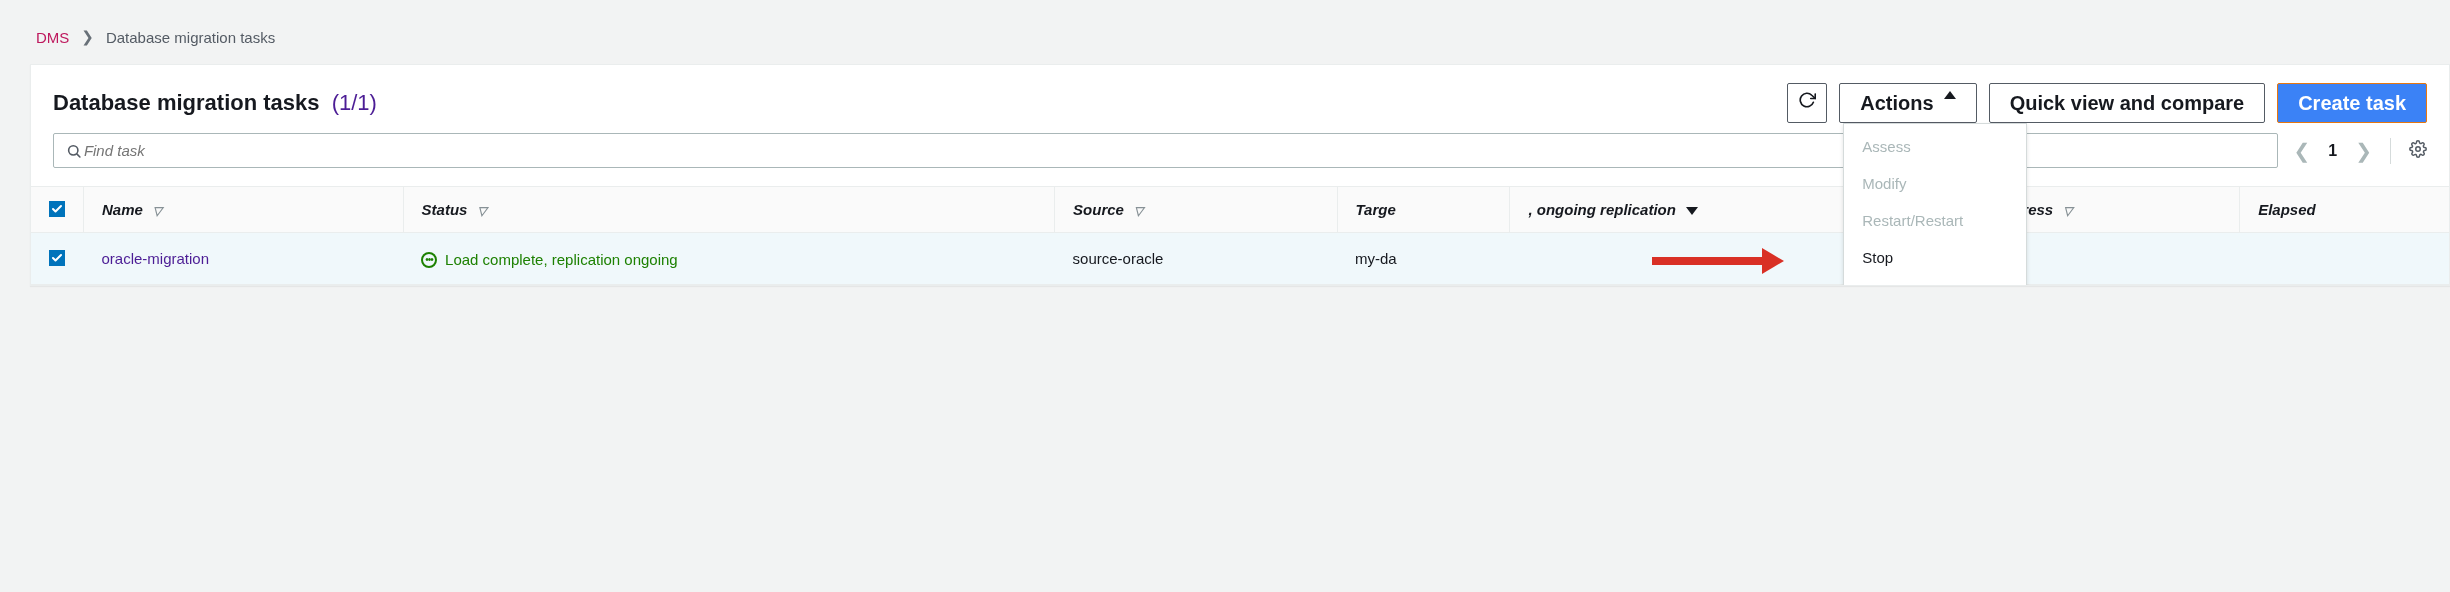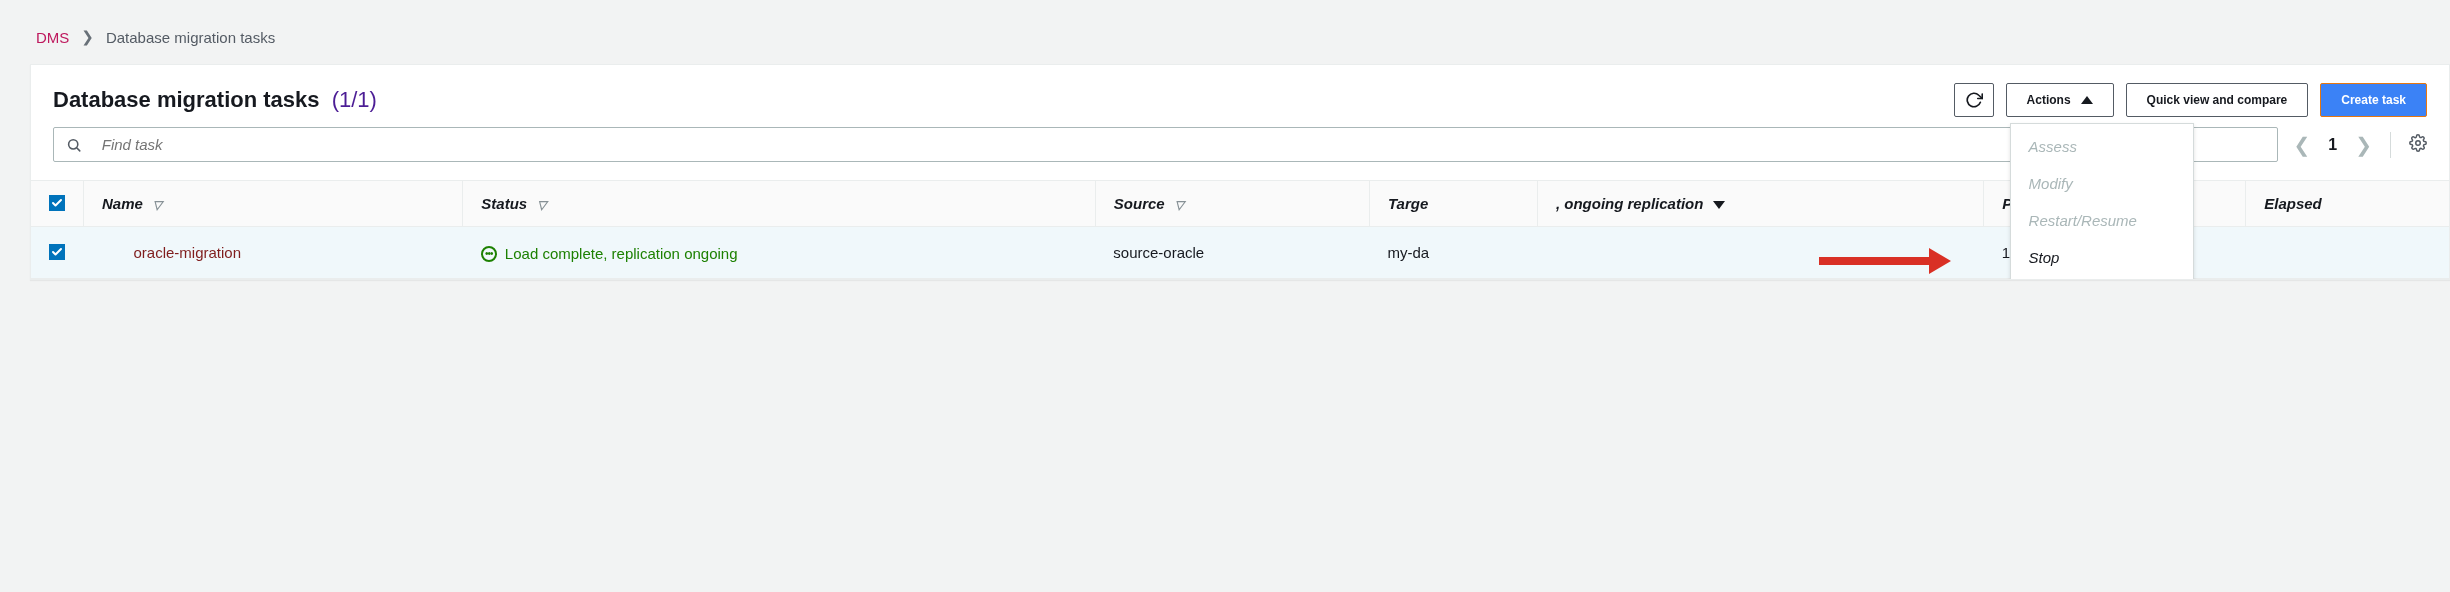--- a/index.html
+++ b/index.html
@@ -47,26 +47,25 @@
     margin-left: auto;
     display: flex;
     gap: 12px;
     position: relative;
   }
   .btn {
     border: 1px solid #545b64;
     background: #fff;
     color: #16191f;
     font-weight: 700;
-    font-size: 12px;
+    font-size: 20px;
     padding: 7px 20px;
     border-radius: 2px;
     cursor: pointer;
     display: inline-flex;
-    align-items: center;
     gap: 10px;
     line-height: 1.2;
   }
   .btn.icon-only { padding: 7px 10px; }
   .btn.primary {
     background: #3b82f6;
     border-color: #e7770f;
     color: #fff;
   }
   .btn .caret-up {
@@ -78,21 +77,20 @@
   .dropdown {
     position: absolute;
     top: 40px;
     left: 56px;
     width: 184px;
     background: #fff;
     border: 1px solid #d5dbdb;
     box-shadow: 0 2px 4px rgba(0,0,0,0.12);
     z-index: 10;
     padding: 4px 0;
-    font-style: italic;
   }
   .dropdown-item {
     padding: 10px 18px;
     font-size: 15px;
     cursor: pointer;
   }
   .dropdown-item.disabled { color: #aab7b8; cursor: default; }
   .dropdown-item.enabled { color: #16191f; }
   .search-row {
     padding: 0 22px 18px 22px;
@@ -100,21 +98,21 @@
     align-items: center;
     gap: 16px;
   }
   .search-box {
     flex: 1;
     display: flex;
     align-items: center;
     border: 1px solid #aab7b8;
     border-radius: 2px;
     padding: 8px 12px;
-    gap: 20px;
+    gap: 2px;
     color: #687078;
   }
   .search-box input {
     border: none;
     outline: none;
     font-size: 15px;
     font-style: italic;
     color: #687078;
     width: 100%;
     background: transparent;
@@ -161,21 +159,21 @@
   .checkbox {
     width: 16px; height: 16px;
     border: 2px solid #0073bb;
     background: #0073bb;
     display: inline-flex;
     align-items: center;
     justify-content: center;
     cursor: pointer;
   }
   .checkbox svg { width: 12px; height: 12px; }
-  .link { color: #7f1d1d; text-decoration: none; margin-left: 32px; }
+  .link { color: #4c1d95; text-decoration: none; }
   .status-ok { color: #1d8102; display: inline-flex; align-items: center; gap: 8px; }
   .status-ok .dot {
     width: 16px; height: 16px; border: 2px solid #1d8102; border-radius: 50%;
     display: inline-flex; align-items: center; justify-content: center;
     font-size: 10px; letter-spacing: -1px;
   }
   .th-divider { border-left: 1px solid #eaeded; }
   .caret-down-solid {
     width: 0; height: 0;
     border-left: 6px solid transparent;
@@ -234,21 +232,21 @@
         <button class="btn">
           <span>Quick view and compare</span>
         </button>
         <button class="btn primary">
           <span>Create task</span>
         </button>
 
         <div class="dropdown">
           <div class="dropdown-item disabled">Assess</div>
           <div class="dropdown-item disabled">Modify</div>
-          <div class="dropdown-item disabled">Restart/Resume</div>
+          <div class="dropdown-item disabled">Restart/Restart</div>
           <div class="dropdown-item enabled">Stop</div>
           <div class="dropdown-item disabled">Delete</div>
         </div>
 
         <div class="arrow-annotation">
           <span class="shaft"></span><span class="head"></span>
         </div>
       </div>
     </div>
 

